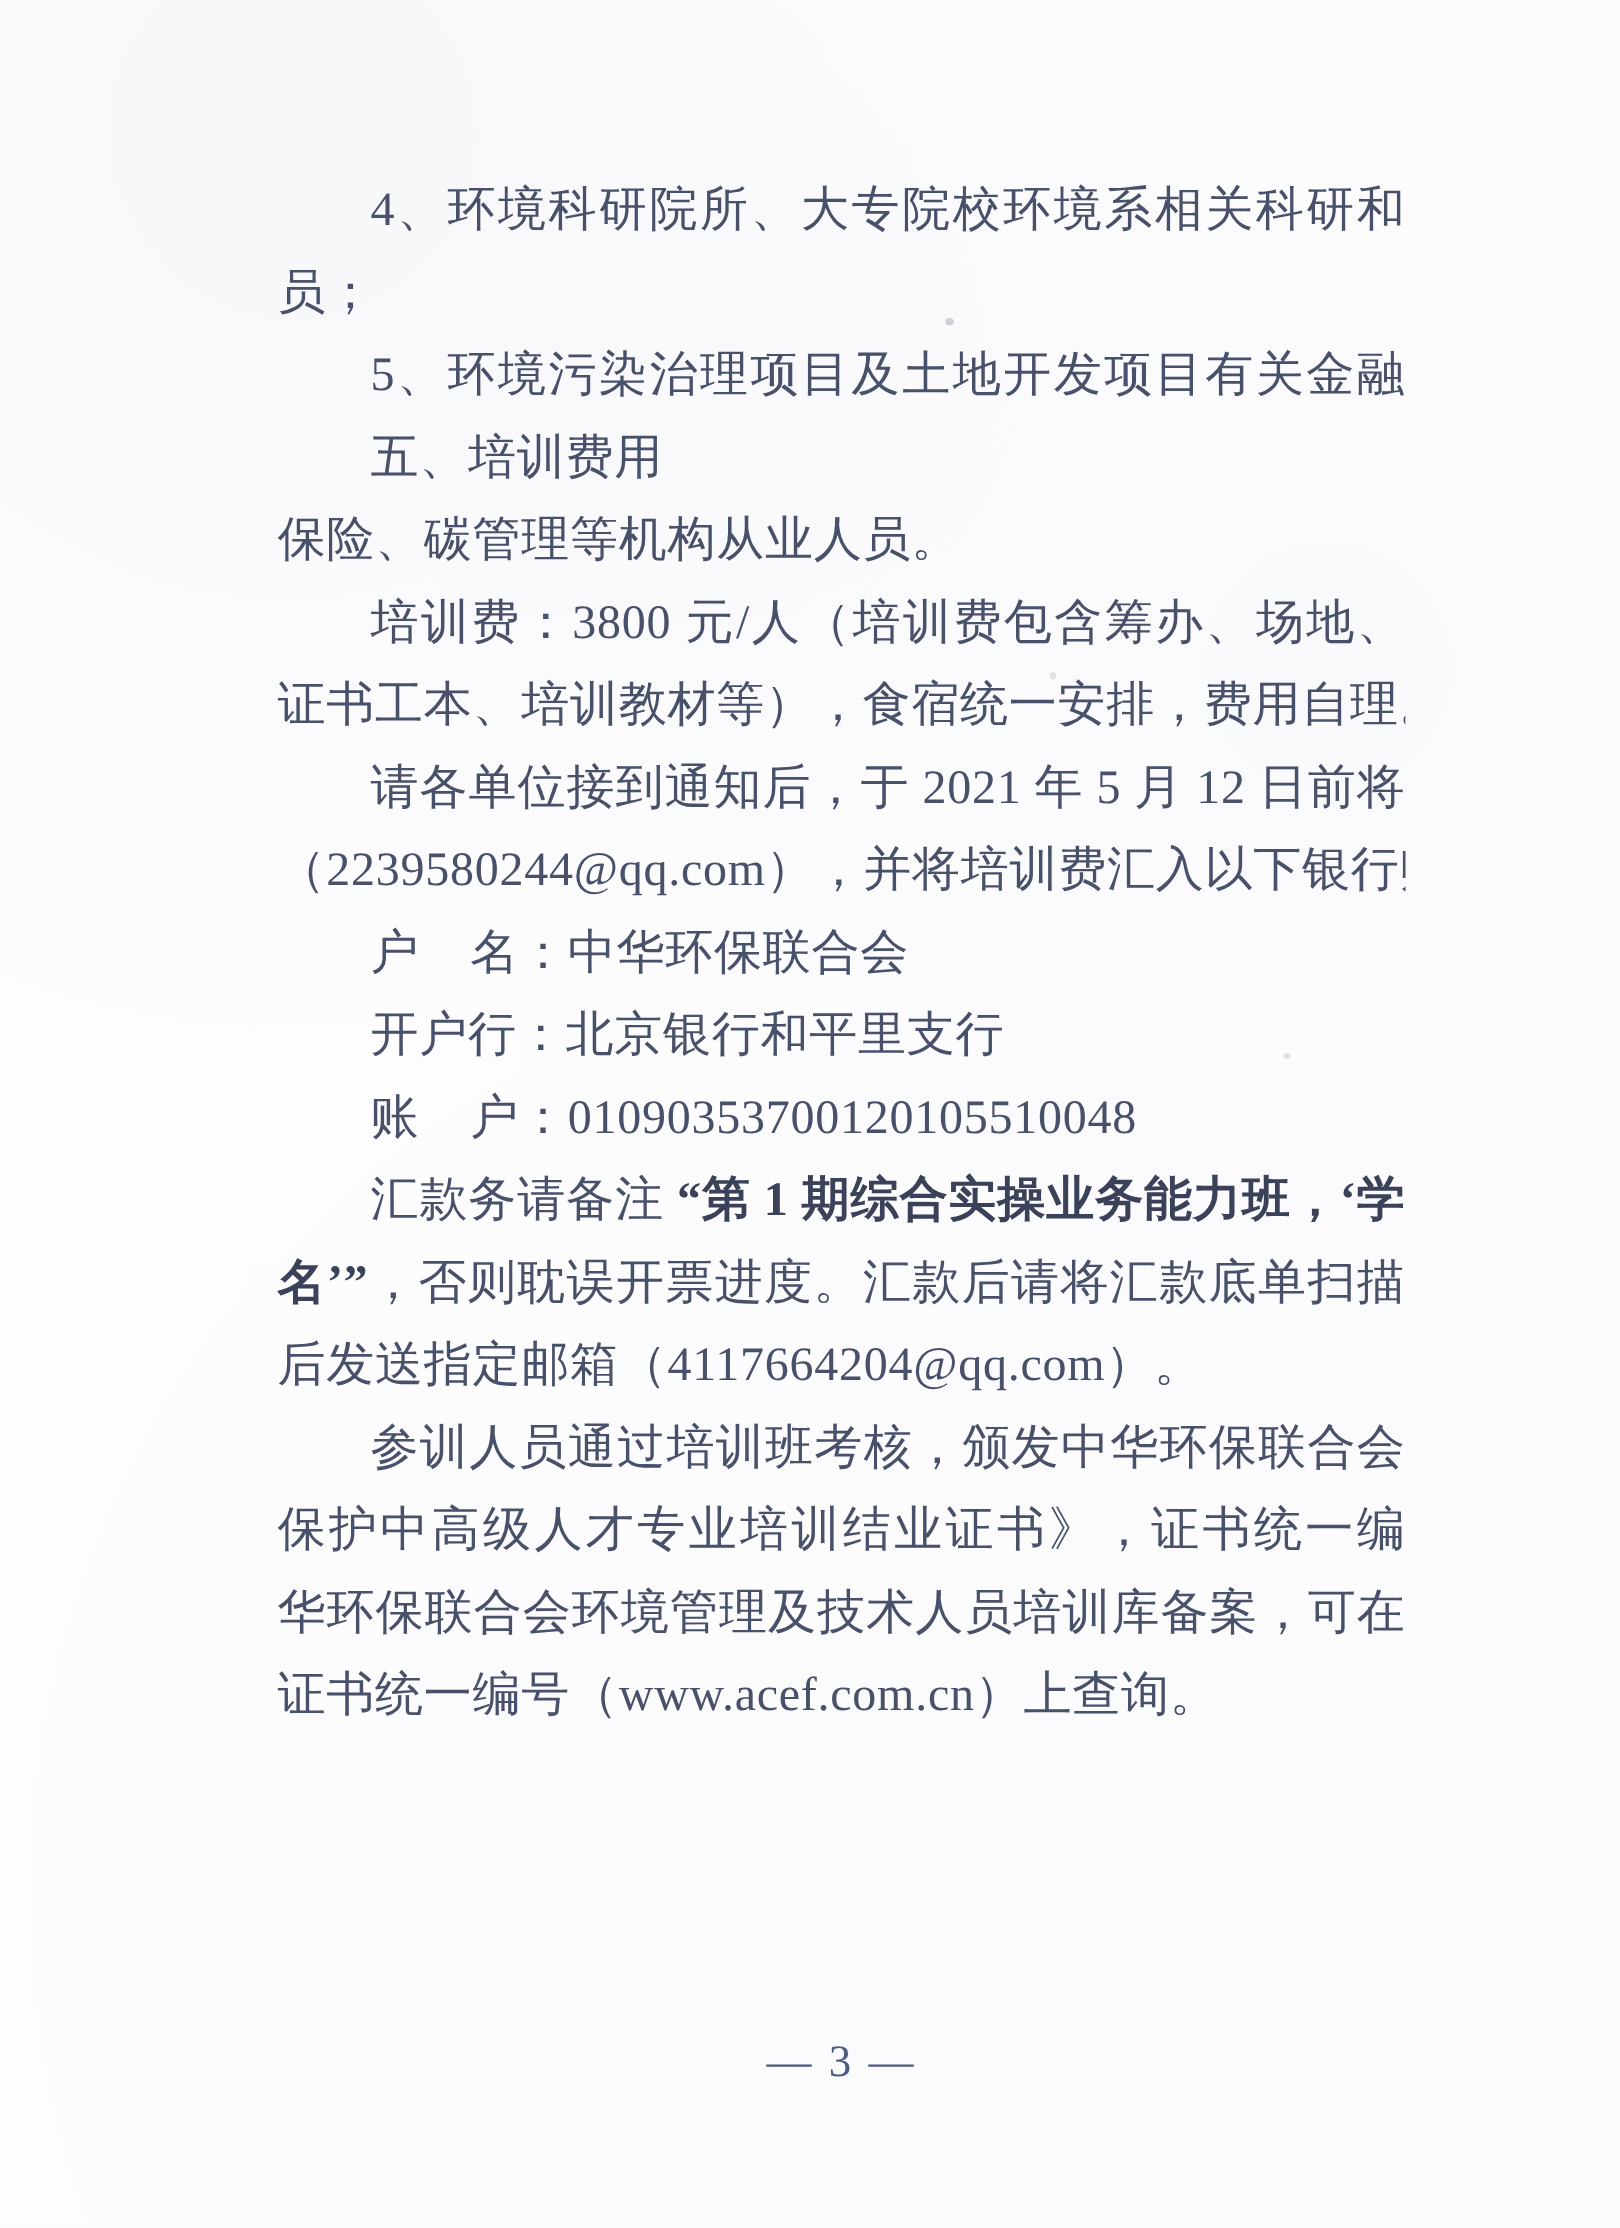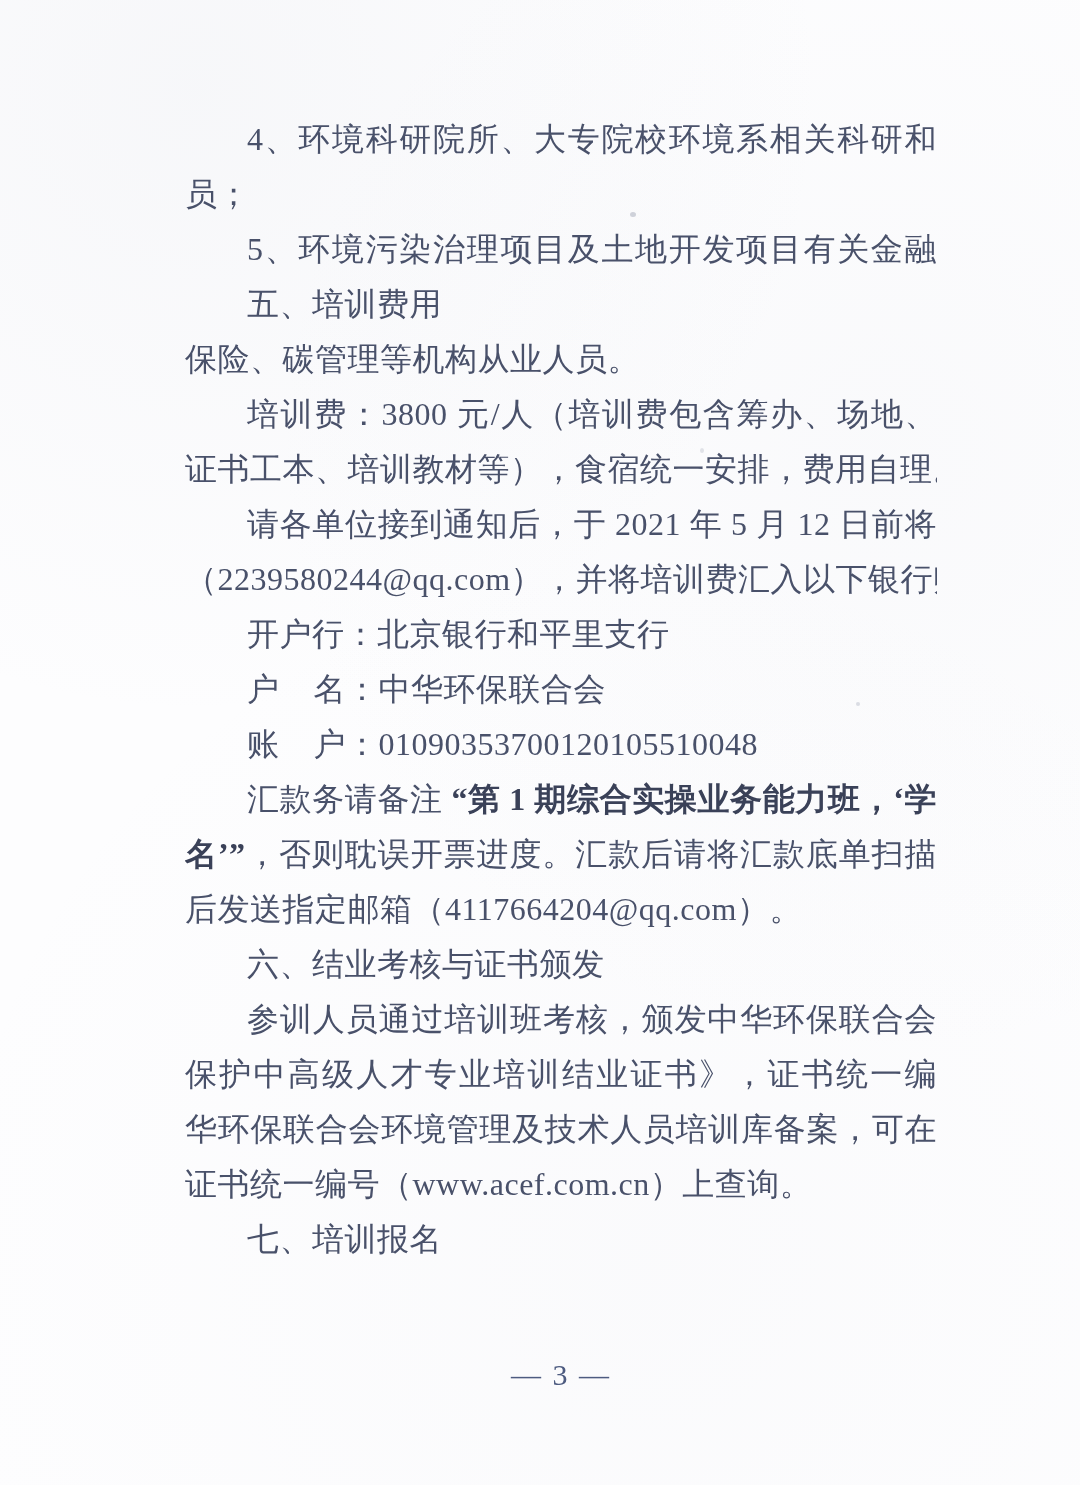--- a/index.html
+++ b/index.html
@@ -74,30 +74,28 @@
   <div class="content">
       <div class="line spread indent"><span>4、环境科研院所、大专院校环境系相关科研和技术人</span></div>
       <div class="line plain"><span>员；</span></div>
       <div class="line spread indent"><span>5、环境污染治理项目及土地开发项目有关金融投资、</span></div>
       <div class="line plain indent"><span>五、培训费用</span></div>
       <div class="line plain"><span>保险、碳管理等机构从业人员。</span></div>
       <div class="line spread indent"><span>培训费：3800 元/人（培训费包含筹办、场地、专家、</span></div>
       <div class="line plain"><span>证书工本、培训教材等），食宿统一安排，费用自理。</span></div>
       <div class="line spread indent"><span>请各单位接到通知后，于 2021 年 5 月 12 日前将报名表</span></div>
       <div class="line plain"><span>（2239580244@qq.com），并将培训费汇入以下银行账户：</span></div>
+      <div class="line plain indent"><span>户    名：中华环保联合会</span></div>
       <div class="line plain indent"><span>开户行：北京银行和平里支行</span></div>
-      <div class="line plain indent"><span>户    名：中华环保联合会</span></div>
       <div class="line plain indent"><span>账    户：01090353700120105510048</span></div>
       <div class="line spread indent"><span>汇款务请备注 </span><span class="b">“第 1 期综合实操业务能力班，‘学员姓</span></div>
       <div class="line spread"><span class="b">名’”</span><span>，否则耽误开票进度。汇款后请将汇款底单扫描或拍照</span></div>
       <div class="line plain"><span>后发送指定邮箱（4117664204@qq.com）。</span></div>
-      <div class="line plain indent"><span>六、结业考核与证书颁发</span></div>
       <div class="line spread indent"><span>参训人员通过培训班考核，颁发中华环保联合会《环境</span></div>
       <div class="line spread"><span>保护中高级人才专业培训结业证书》，证书统一编号，在中</span></div>
       <div class="line spread"><span>华环保联合会环境管理及技术人员培训库备案，可在中华环</span></div>
       <div class="line plain"><span>证书统一编号（www.acef.com.cn）上查询。</span></div>
-      <div class="line plain indent"><span>七、培训报名</span></div>
     </div>
   <div class="footer">— 3 —</div>
   <div class="speck s1"></div>
   <div class="speck s2"></div>
   <div class="speck s3"></div>
 </div>
 
 </body></html>

